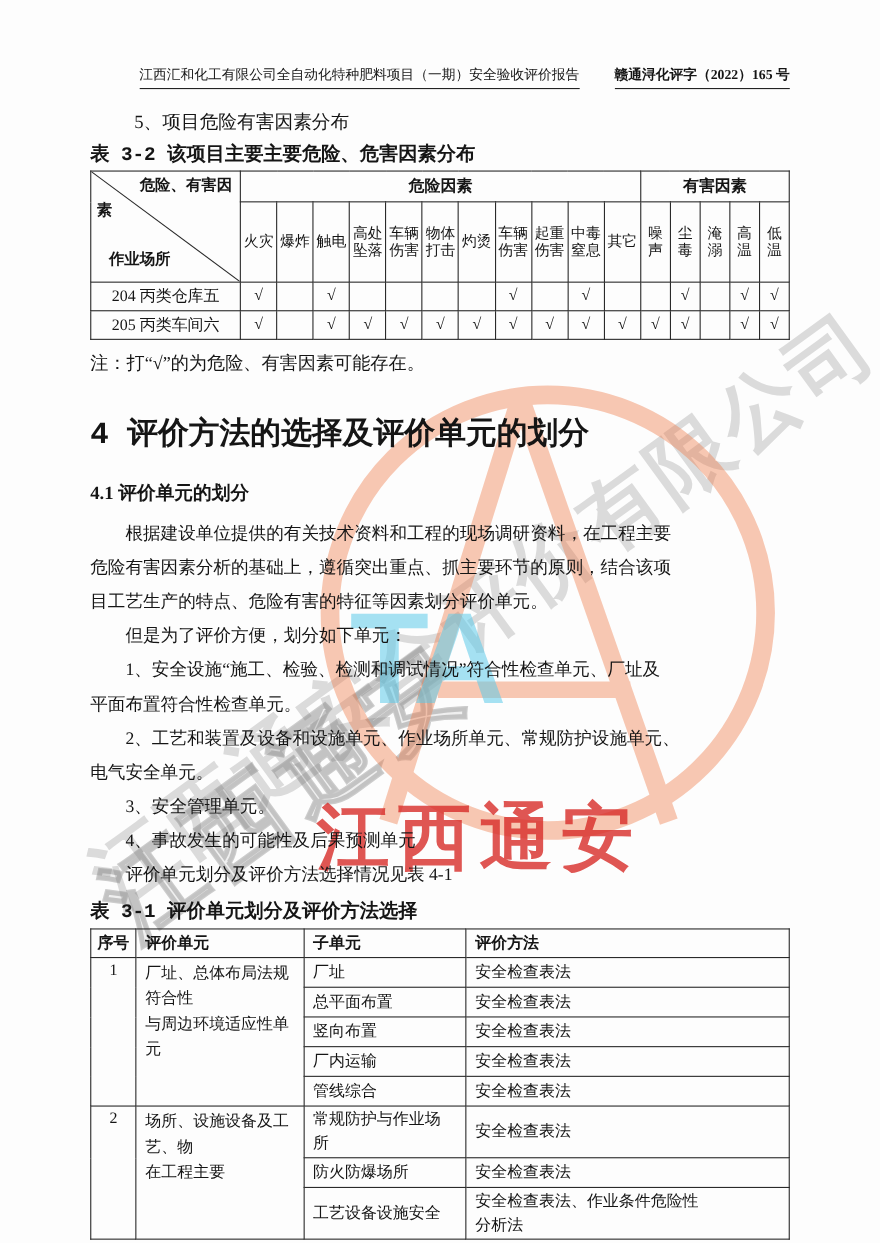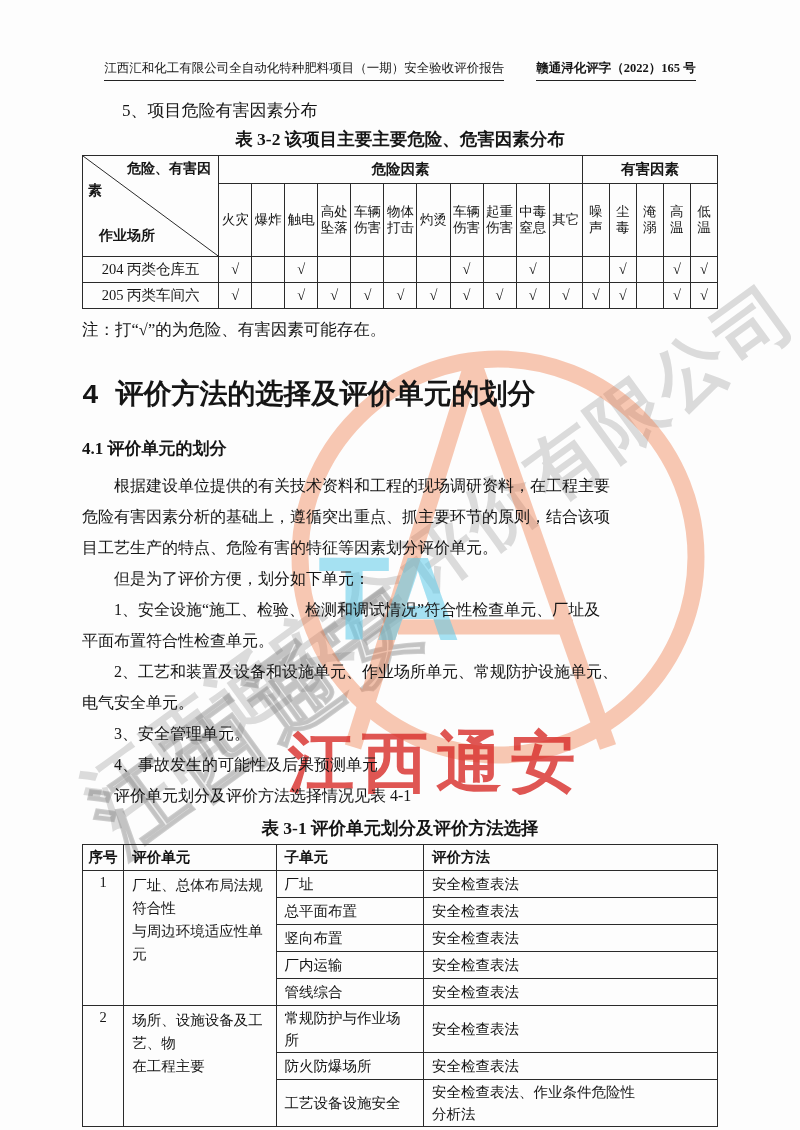--- a/index.html
+++ b/index.html
@@ -29,26 +29,26 @@
     color:rgba(92,203,233,0.55);letter-spacing:-6px;
   }
   .wm-red{
     position:absolute;left:288px;top:730px;
     font-size:66px;line-height:1;font-weight:bold;
     color:rgba(215,44,40,0.80);letter-spacing:8px;white-space:nowrap;
   }
   
   .content{position:absolute;inset:0;z-index:2;}
   .page-inner{width:636px;margin:0 auto;padding-top:60px;}
-  .doc-header{display:flex;justify-content:center;align-items:flex-end;font-size:12.5px;}
+  .doc-header{display:flex;justify-content:flex-end;align-items:flex-end;font-size:12.5px;}
   .doc-header .hl{border-bottom:1.5px solid #222;padding-bottom:3px;}
   .doc-header .hr{border-bottom:1.5px solid #222;padding-bottom:3px;font-weight:bold;margin-left:32px;}
   .sec5-heading{margin:18px 0 0 40px;font-size:17px;}
-  .tbl-title{margin-top:5px;text-align:center;font-size:17.5px;font-weight:bold;
-    font-family:Liberation Serif, serif;}
+  .tbl-title{margin-top:5px;text-align:left;font-size:17.5px;font-weight:bold;
+    font-family:Liberation Mono, monospace;}
   table{border-collapse:collapse;table-layout:fixed;width:636px;margin-top:4px;background:transparent;}
   td,th{border:1px solid #2a2a2a;padding:0;text-align:center;font-weight:normal;}
   
   .t32 .group-row td{height:27px;font-size:14.5px;font-weight:bold;}
   .t32 .colhead-row td{height:68px;font-size:13.5px;line-height:16px;
     word-break:break-all;vertical-align:middle;padding:2px 0;}
   .t32 .data-row td{height:25px;font-size:14.5px;}
   .t32 .check{font-size:13px;}
   .corner-cell{position:relative;padding:0;}
   .corner-cell svg{position:absolute;inset:0;width:100%;height:100%;}

